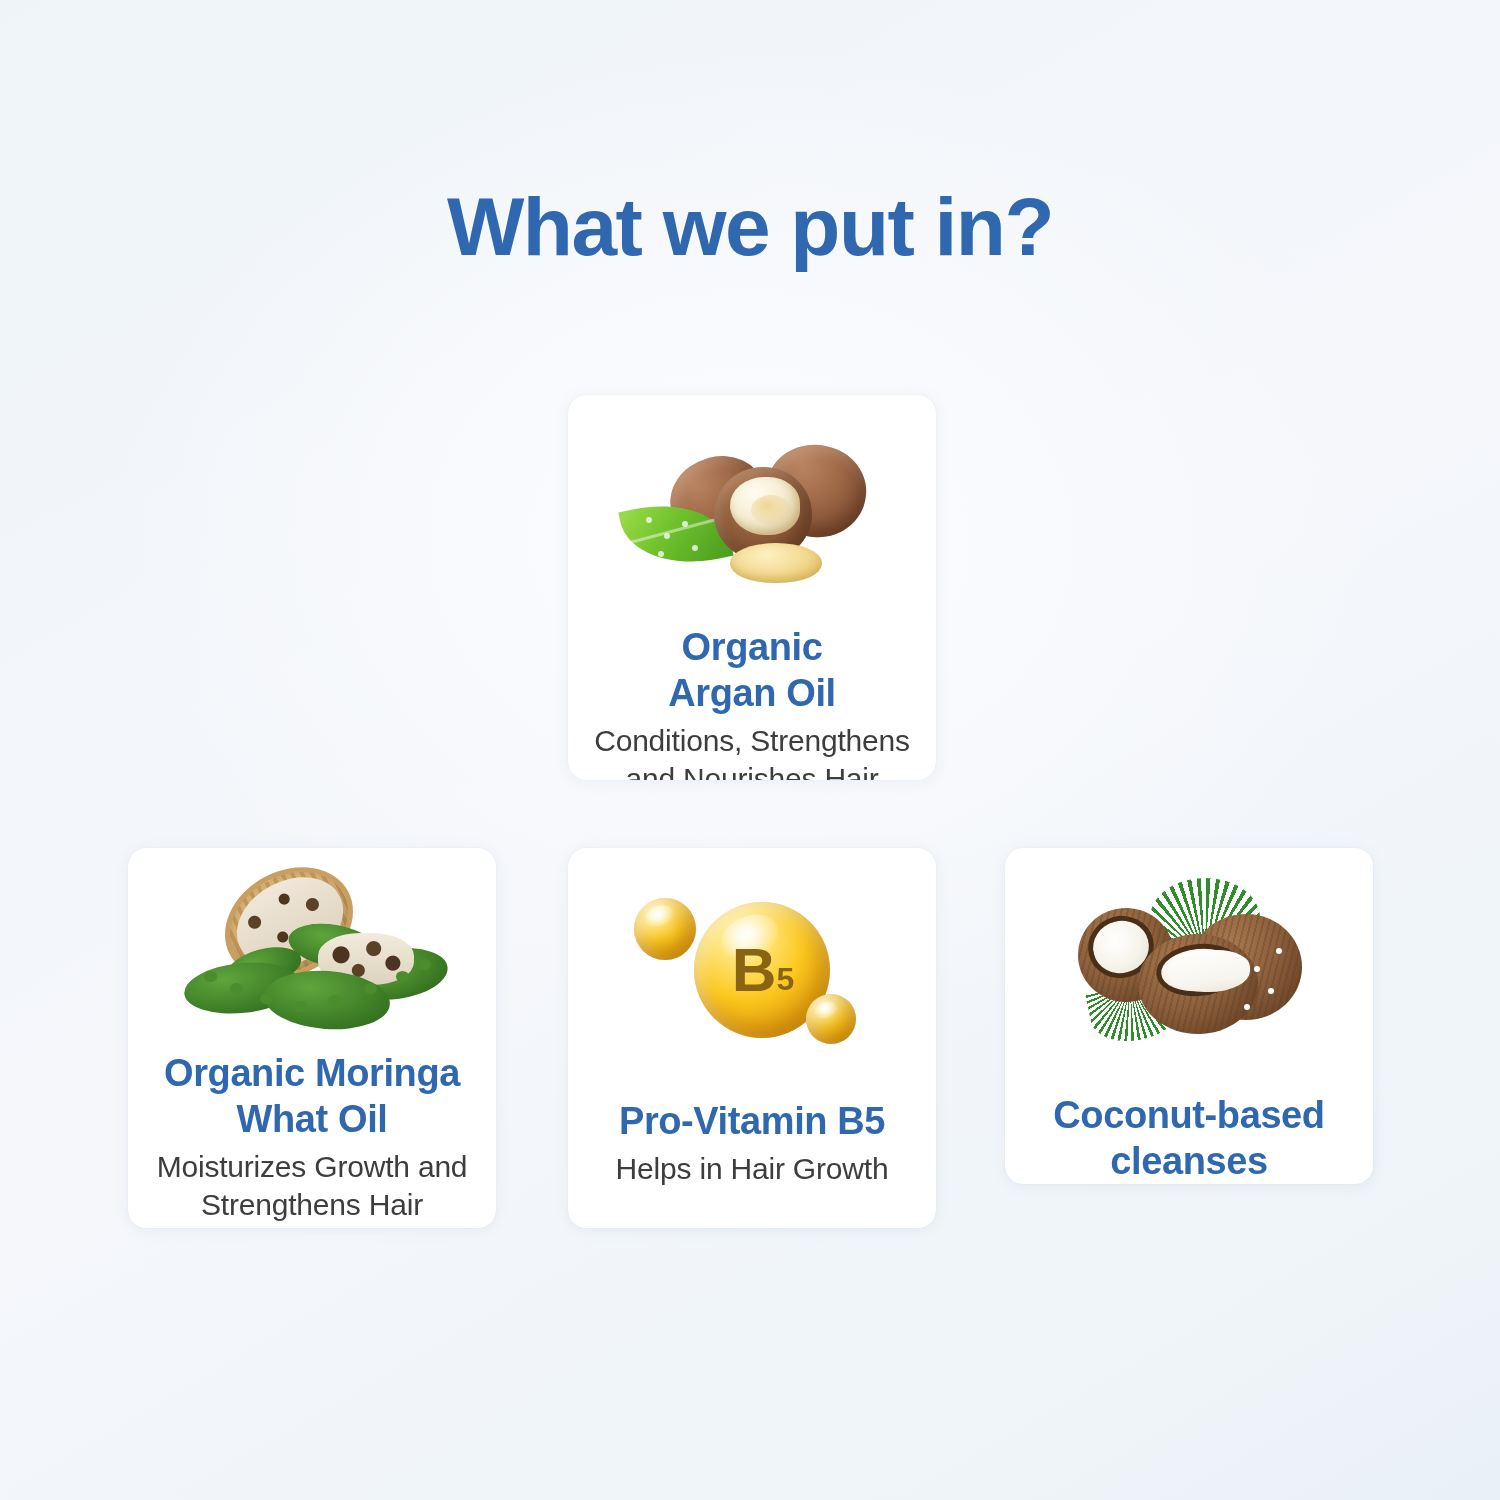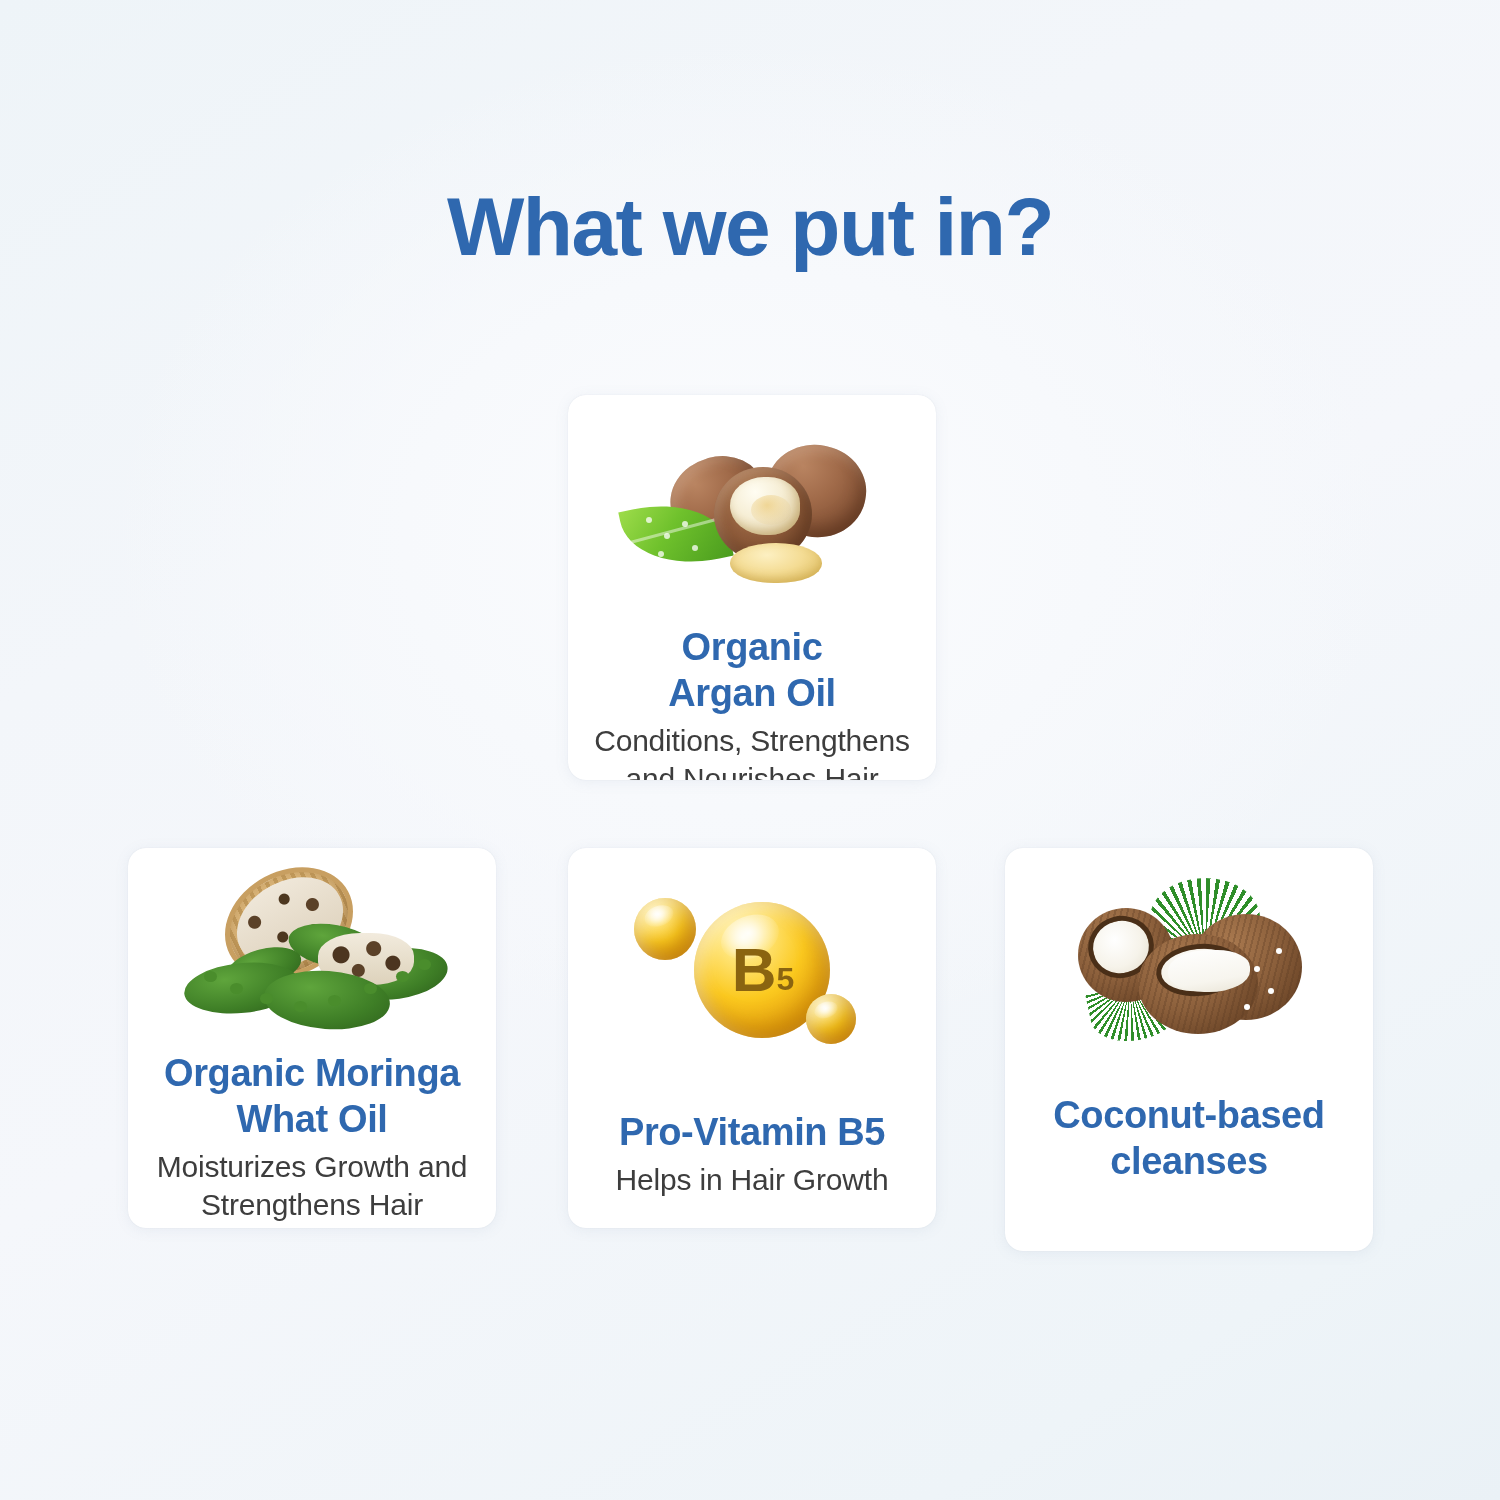--- a/index.html
+++ b/index.html
@@ -48,21 +48,21 @@
     box-shadow: 0 2px 14px rgba(120,140,170,0.10), 0 0 1px rgba(140,155,175,0.25);
     box-sizing: border-box;
     display: flex;
     flex-direction: column;
     align-items: center;
     overflow: hidden;
   }
   .card-top    { left: 568px;  top: 395px;  width: 368px; height: 385px; }
   .card-left   { left: 128px;  top: 848px;  width: 368px; height: 380px; }
   .card-mid    { left: 568px;  top: 848px;  width: 368px; height: 380px; }
-  .card-right  { left: 1005px; top: 848px;  width: 368px; height: 403px; }
+  .card-right  { left: 1005px; top: 848px;  width: 368px; height: 336px; }
 
   .card-art {
     position: relative;
     width: 100%;
     flex: 0 0 auto;
     display: flex;
     align-items: center;
     justify-content: center;
   }
   .card-top   .card-art { height: 185px; padding-top: 30px; }
@@ -85,21 +85,21 @@
   }
   .card-sub {
     color: #3d3d3d;
     font-size: 30px;
     line-height: 38px;
     margin-top: 6px;
     letter-spacing: -0.2px;
   }
   .card-top   .card-text { margin-top: 14px; }
   .card-left  .card-text { }
-  .card-mid   .card-text { margin-top: 39px; }
+  .card-mid   .card-text { margin-top: 28px; }
   .card-right .card-text { margin-top: 34px; }
 
   
   .argan { position: relative; width: 268px; height: 150px; }
   .argan .nut {
     position: absolute;
     border-radius: 50% 48% 50% 48%;
     background: radial-gradient(ellipse at 32% 26%, #b98461 0%, #a06a49 38%, #7e4d31 78%, #643a24 100%);
     box-shadow: inset -6px -8px 16px rgba(70,38,20,0.45), inset 5px 6px 12px rgba(255,226,200,0.30);
   }

